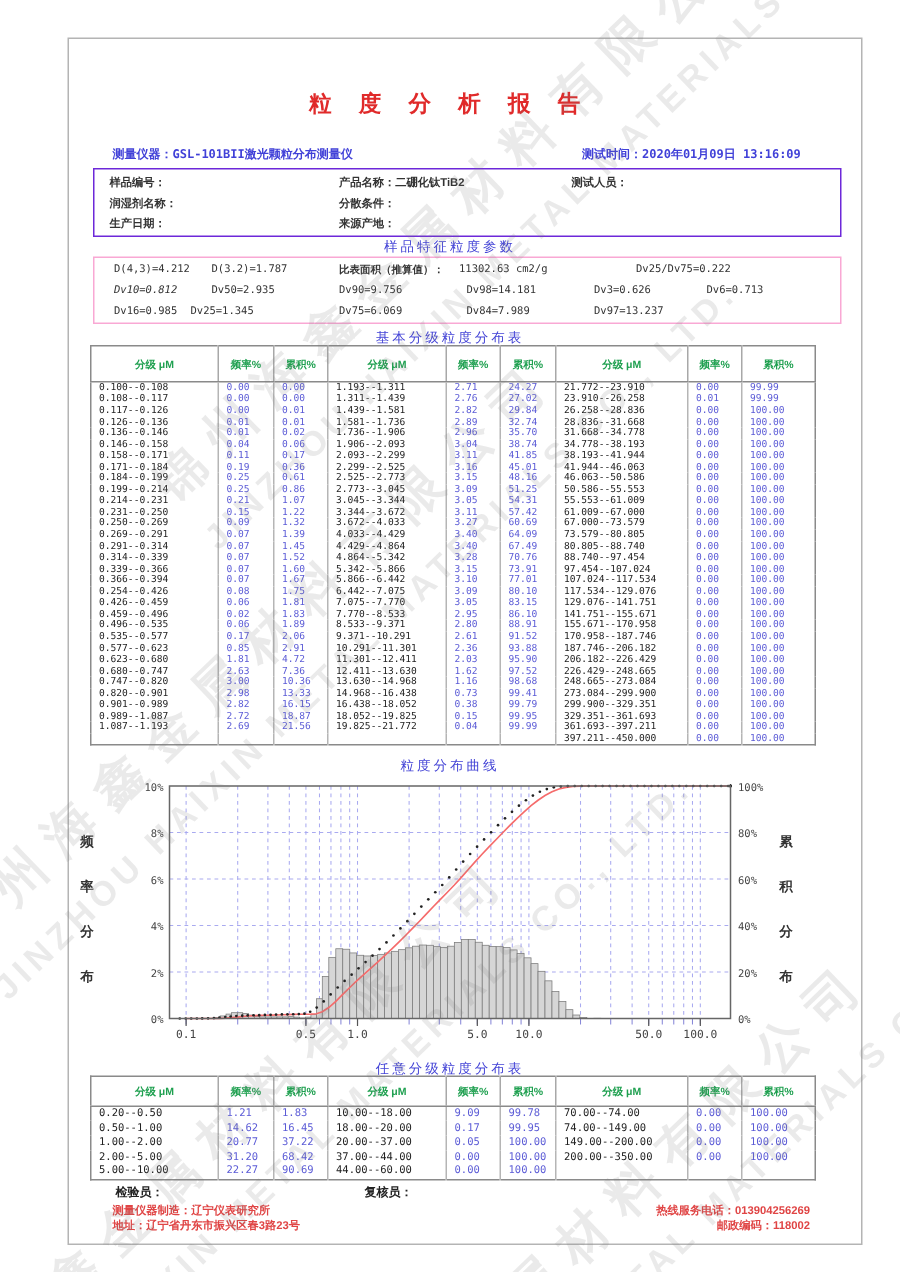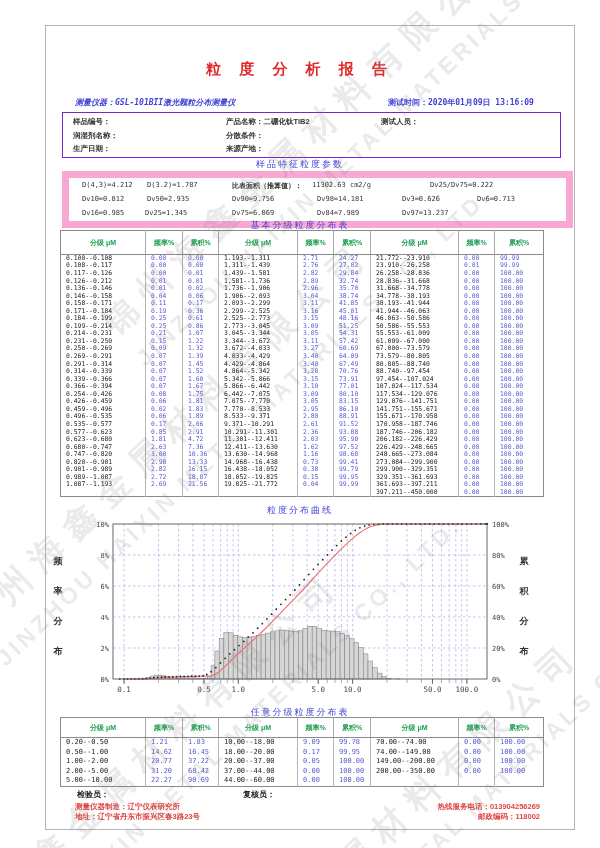--- a/index.html
+++ b/index.html
@@ -8,32 +8,32 @@
   .frame{position:absolute;left:45px;top:25px;width:528px;height:803px;border:1px solid #b4b4b4;}
 
   
   .wm{position:absolute;transform:rotate(-44deg);transform-origin:0 0;white-space:nowrap;
       color:rgba(125,125,125,0.16);z-index:6;pointer-events:none;}
   .wm-cn{font-size:34px;letter-spacing:12px;font-weight:bold;line-height:52px;}
   .wm-en{font-size:23px;letter-spacing:4px;font-weight:bold;line-height:40px;}
 
   .title{position:absolute;top:60px;left:0;width:100%;text-align:center;color:#e02a2a;
          font-size:15px;font-weight:bold;letter-spacing:7px;}
-  .instr-row{position:absolute;top:97px;left:75px;font-size:8px;font-weight:bold;color:#4141d8;font-style:italic;}
+  .instr-row{position:absolute;top:97px;left:75px;font-size:8px;font-weight:bold;color:#4141d8;}
   .time-row{position:absolute;top:97px;left:388px;font-size:8px;font-weight:bold;color:#4141d8;}
   .mono{font-family:"DejaVu Sans Mono",monospace;}
 
   .info-box{position:absolute;left:62px;top:112px;width:497px;height:44px;border:1px solid #6d28d9;}
   .info-box .field{position:absolute;font-size:7.5px;font-weight:bold;color:#333;}
   .fx1{left:10px;}  .fx2{left:163px;} .fx3{left:318px;}
   .fy1{top:4px;}    .fy2{top:18px;}   .fy3{top:31px;}
 
   .sec-title{position:absolute;left:0;width:100%;text-align:center;color:#4343d6;
              font-size:9px;font-weight:normal;letter-spacing:2px;}
-  .param-box{position:absolute;left:62px;top:171px;width:497px;height:43px;border:7px solid #f9a8d4;}
+  .param-box{position:absolute;left:62px;top:171px;width:497px;height:43px;border:1px solid #f9a8d4;}
   .p-row{position:relative;height:14px;}
   .p-row span{position:absolute;top:3px;font-size:7px;color:#333;font-family:"DejaVu Sans Mono",monospace;}
   .p-bold{font-weight:bold;font-family:"Liberation Sans",sans-serif !important;}
 
   table.grid{position:absolute;left:60px;width:483px;border-collapse:collapse;table-layout:fixed;
              border:1px solid #8a8a8a;background:transparent;}
   table.grid th{color:#1fa050;font-weight:bold;border-left:1px solid #a8a8a8;
                 border-bottom:1px solid #8a8a8a;text-align:center;}
   table.grid td{border-left:1px solid #b5b5b5;padding:0 0 0 5px;overflow:hidden;white-space:nowrap;
                 font-family:"DejaVu Sans Mono",monospace;}
@@ -105,30 +105,30 @@
 
   <div class="param-box">
     <div class="p-row">
       <span style="left:13px;">D(4,3)=4.212</span>
       <span style="left:78px;">D(3.2)=1.787</span>
       <span style="left:163px;" class="p-bold">比表面积（推算值）：</span>
       <span style="left:243px;">11302.63 cm2/g</span>
       <span style="left:361px;">Dv25/Dv75=0.222</span>
     </div>
     <div class="p-row">
-      <span style="left:13px;">Dv10=0.812</span>
+      <span style="left:13px;font-style:italic;">Dv10=0.812</span>
       <span style="left:78px;">Dv50=2.935</span>
       <span style="left:163px;">Dv90=9.756</span>
       <span style="left:248px;">Dv98=14.181</span>
       <span style="left:333px;">Dv3=0.626</span>
       <span style="left:408px;">Dv6=0.713</span>
     </div>
     <div class="p-row">
       <span style="left:13px;">Dv16=0.985</span>
-      <span style="left:76px;">Dv25=1.345</span>
+      <span style="left:64px;">Dv25=1.345</span>
       <span style="left:163px;">Dv75=6.069</span>
       <span style="left:248px;">Dv84=7.989</span>
       <span style="left:333px;">Dv97=13.237</span>
     </div>
   </div>
 
   <div class="sec-title" style="top:219px;">基本分级粒度分布表</div>
 
   <table class="grid basic" id="basic-table">
     <colgroup>
@@ -183,21 +183,21 @@
           <td class="c-num">0.00</td>
           <td class="c-num">0.01</td>
           <td class="c-range">1.439--1.581</td>
           <td class="c-num">2.82</td>
           <td class="c-num">29.84</td>
           <td class="c-range">26.258--28.836</td>
           <td class="c-num">0.00</td>
           <td class="c-num">100.00</td>
         </tr>
         <tr>
-          <td class="c-range">0.126--0.212</td>
+          <td class="c-range">0.126--0.136</td>
           <td class="c-num">0.01</td>
           <td class="c-num">0.01</td>
           <td class="c-range">1.581--1.736</td>
           <td class="c-num">2.89</td>
           <td class="c-num">32.74</td>
           <td class="c-range">28.836--31.668</td>
           <td class="c-num">0.00</td>
           <td class="c-num">100.00</td>
         </tr>
         <tr>

